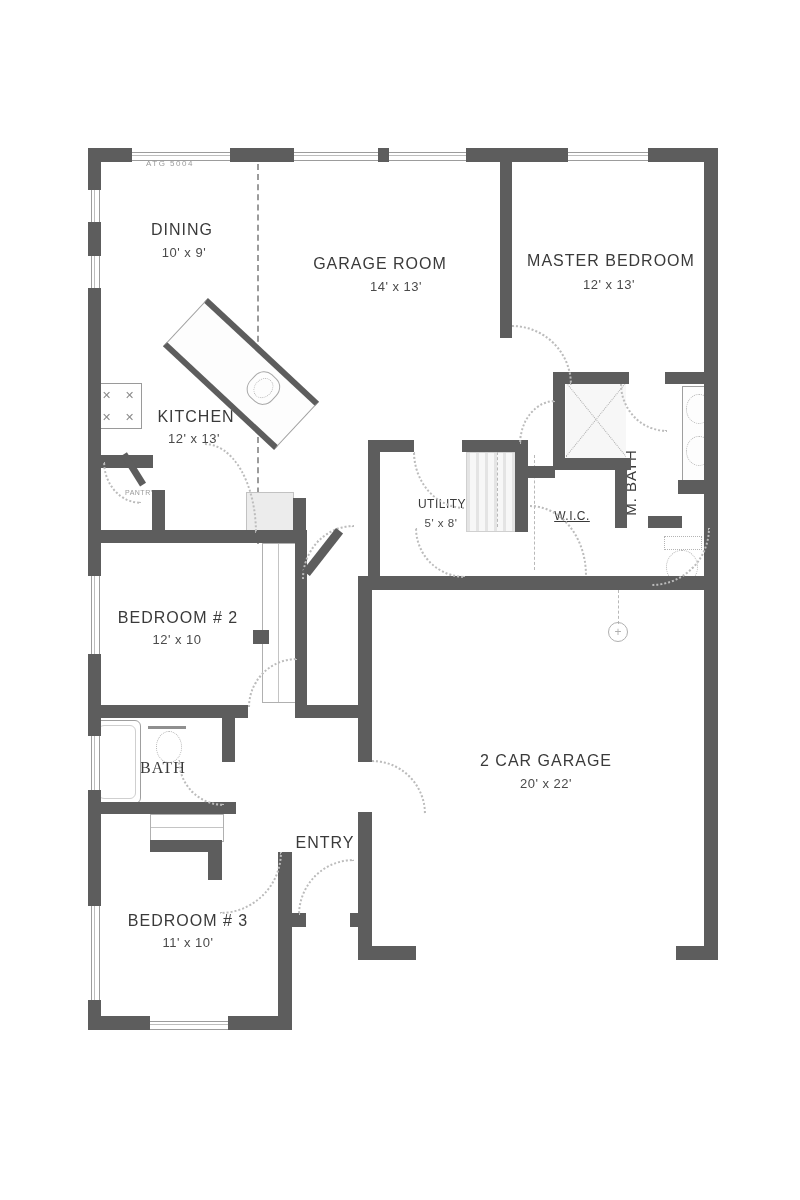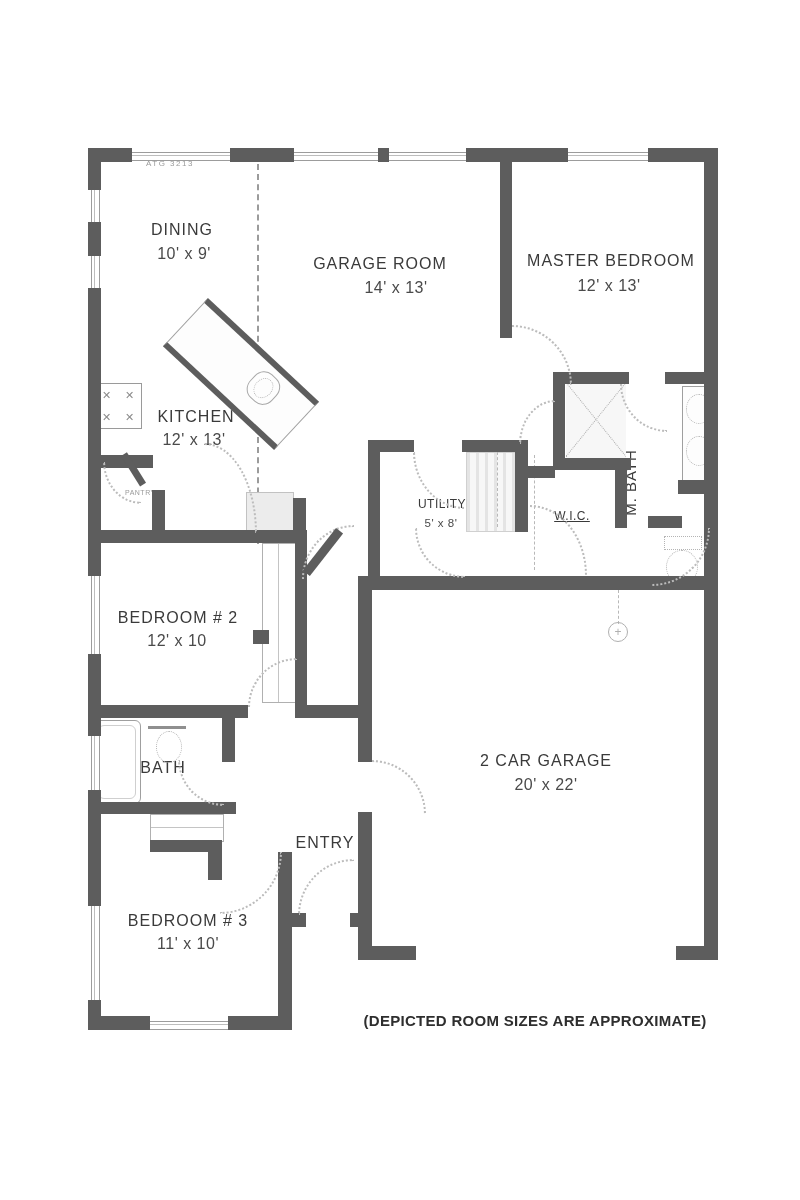--- a/index.html
+++ b/index.html
@@ -1,21 +1,21 @@
 <!DOCTYPE html>
 <html><head>
 <meta charset="utf-8">
 <style>
   html,body{margin:0;padding:0;background:#ffffff;}
   #plan{position:relative;width:800px;height:1200px;background:#ffffff;overflow:hidden;
         font-family:"Liberation Sans", sans-serif;}
   .lbl{position:absolute;transform:translateX(-50%);color:#3a3a3a;white-space:nowrap;
        font-size:16px;letter-spacing:1px;font-weight:500;}
   .dim{position:absolute;transform:translateX(-50%);color:#4a4a4a;white-space:nowrap;
-       font-size:16px;letter-spacing:0.5px;}
+       font-size:13px;letter-spacing:0.5px;}
   .sm{font-size:12px;letter-spacing:0.5px;}
   .wall{position:absolute;background:#5d5d5d;}
   .leaf{position:absolute;background:#5d5d5d;}
   .winh{position:absolute;height:7px;background:#fff;border-top:1px solid #9c9c9c;border-bottom:1px solid #9c9c9c;}
   .winh::after{content:"";position:absolute;left:0;right:0;top:2px;border-top:1px solid #bdbdbd;}
   .winv{position:absolute;width:7px;background:#fff;border-left:1px solid #9c9c9c;border-right:1px solid #9c9c9c;}
   .winv::after{content:"";position:absolute;top:0;bottom:0;left:2px;border-left:1px solid #bdbdbd;}
   .arc{position:absolute;}
   .arc.tr{border-top:2px dotted #bcbcbc;border-right:2px dotted #bcbcbc;border-top-right-radius:100% 100%;}
   .arc.tl{border-top:2px dotted #bcbcbc;border-left:2px dotted #bcbcbc;border-top-left-radius:100% 100%;}
@@ -57,34 +57,33 @@
 
   <div class="lbl sm" style="left:572px;top:509px;text-decoration:underline;">W.I.C.</div>
 
   <div class="vlabel" style="left:590px;top:442px;width:80px;height:80px;">
     <span>M. BATH</span>
   </div>
 
   <div class="lbl" style="left:178px;top:609px;">BEDROOM # 2</div>
   <div class="dim" style="left:177px;top:632px;">12' x 10</div>
 
-  <div class="lbl" style="left:163px;top:759px;">BATH</div>
+  <div class="lbl" style="left:163px;top:759px;font-family:Liberation Serif, serif;">BATH</div>
 
   <div class="lbl" style="left:325px;top:834px;">ENTRY</div>
 
   <div class="lbl" style="left:188px;top:912px;">BEDROOM # 3</div>
   <div class="dim" style="left:188px;top:935px;">11' x 10'</div>
 
   <div class="lbl" style="left:546px;top:752px;">2 CAR GARAGE</div>
   <div class="dim" style="left:546px;top:776px;">20' x 22'</div>
 
   <div class="tiny" style="left:125px;top:489px;">PANTRY</div>
 
-  <div class="stamp" style="left:146px;top:159px;">ATG 3213</div>
-  <div class="footer" style="left:535px;top:1012px;">(DEPICTED ROOM SIZES ARE APPROXIMATE)</div>
+  <div class="stamp" style="left:146px;top:159px;">ATG 5004</div>
 
   <div class="dash" style="left:257px;top:164px;height:380px;"></div>
 
   <div style="position:absolute;left:165px;top:341px;width:150px;height:54px;transform:rotate(43deg);
               border:1px solid #9f9f9f;border-top:6px solid #5d5d5d;border-bottom:6px solid #5d5d5d;background:#fdfdfd;">
     <div style="position:absolute;left:86px;top:6px;width:28px;height:30px;border:1px solid #a8a8a8;border-radius:40%;"></div>
     <div style="position:absolute;left:92px;top:11px;width:16px;height:20px;border:1px dotted #b8b8b8;border-radius:50%;"></div>
   </div>
 
   <div class="burners" style="left:94px;top:383px;width:46px;height:44px;">

